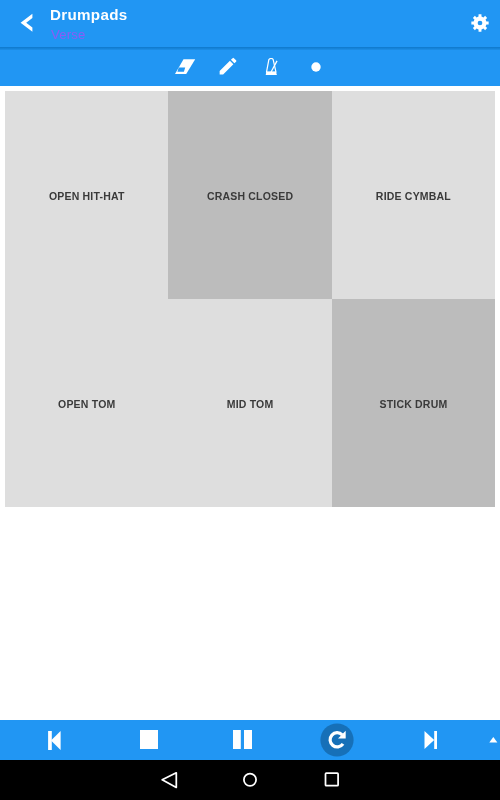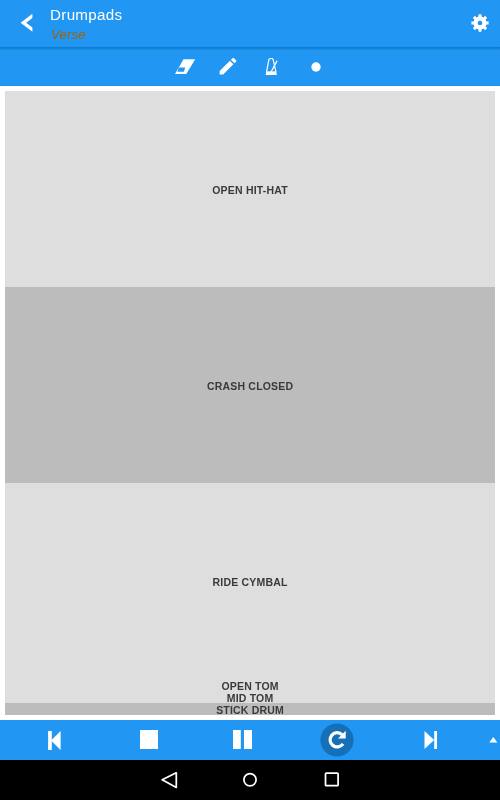--- a/index.html
+++ b/index.html
@@ -6,31 +6,31 @@
   svg { display:block; }
   html,body { width:500px; height:800px; }
   body { font-family:"Liberation Sans", sans-serif; background:#fff; overflow:hidden; }
   .phone { position:relative; width:500px; height:800px; background:#fff; overflow:hidden; }
 
   
   .appbar { position:absolute; left:0; top:0; width:500px; height:47px; background:#2196f3; }
   .divider { position:absolute; left:0; top:47px; width:500px; height:4px; background:linear-gradient(to bottom, #1078cb 0%, #1280d4 25%, #1b8ae2 60%, #2196f3 100%); }
   .back-btn { position:absolute; left:13px; top:10px; width:26px; height:26px; }
   .titles { position:absolute; left:0px; top:0px; width:440px; height:47px; }
-  .title { position:absolute; left:50px; top:8px; color:#fff; font-size:15.2px; font-weight:normal; line-height:13px; letter-spacing:0.3px;}
-  .subtitle { position:absolute; left:51px; top:28px; color:#a16207; font-size:13.2px; line-height:13px; letter-spacing:0.15px;font-style:italic; }
+  .title { position:absolute; left:50px; top:8px; color:#fff; font-size:15.2px; font-weight:bold; line-height:13px; letter-spacing:0.3px;}
+  .subtitle { position:absolute; left:51px; top:28px; color:#8b5cf6; font-size:13.2px; line-height:13px; letter-spacing:0.15px; }
   .gear-btn { position:absolute; left:470.6px; top:13.6px; width:18px; height:18px; }
 
   
   .toolbar { position:absolute; left:0; top:50px; width:500px; height:36px; background:#2196f3; }
   .tool { position:absolute; }
 
   
   .pads { position:absolute; left:5px; top:91px; width:490px; height:624px; display:grid;
-          grid-template-columns:repeat(1, 1fr); grid-template-rows:repeat(3, 1fr); }
+          grid-template-columns:repeat(3, 1fr); grid-template-rows:repeat(3, 1fr); }
   .pad { background:#dedede; display:flex; align-items:center; justify-content:center; }
   .pad span { position:relative; top:1px; }
   .pad.active { background:#bcbcbc; }
   .pad span { font-size:10.5px; font-weight:bold; color:#3a3a3a; letter-spacing:.2px; padding-left:.2px; }
 
   
   .transport { position:absolute; left:0; top:720px; width:500px; height:40px; background:#2196f3; }
   .tbtn { position:absolute; }
 
   

